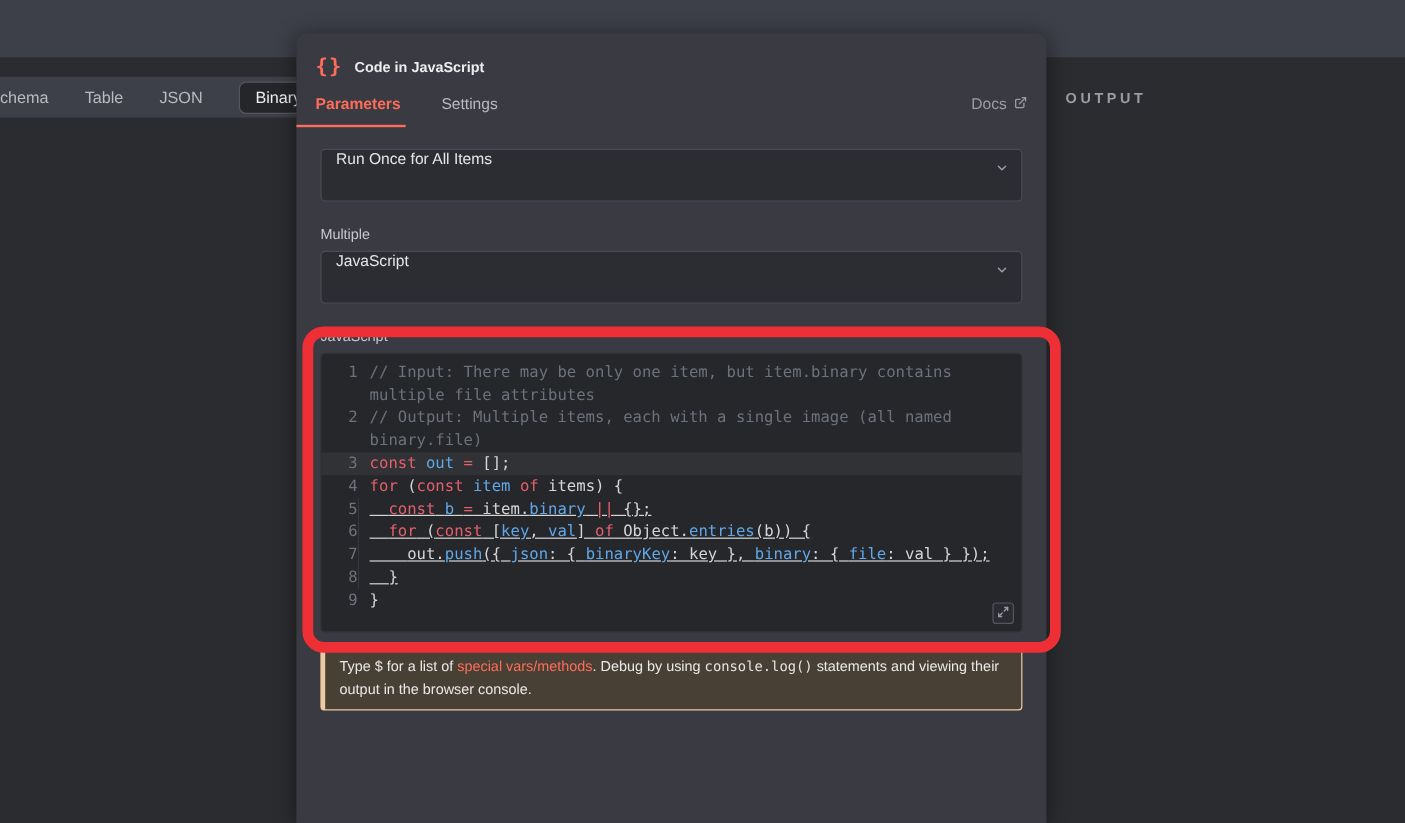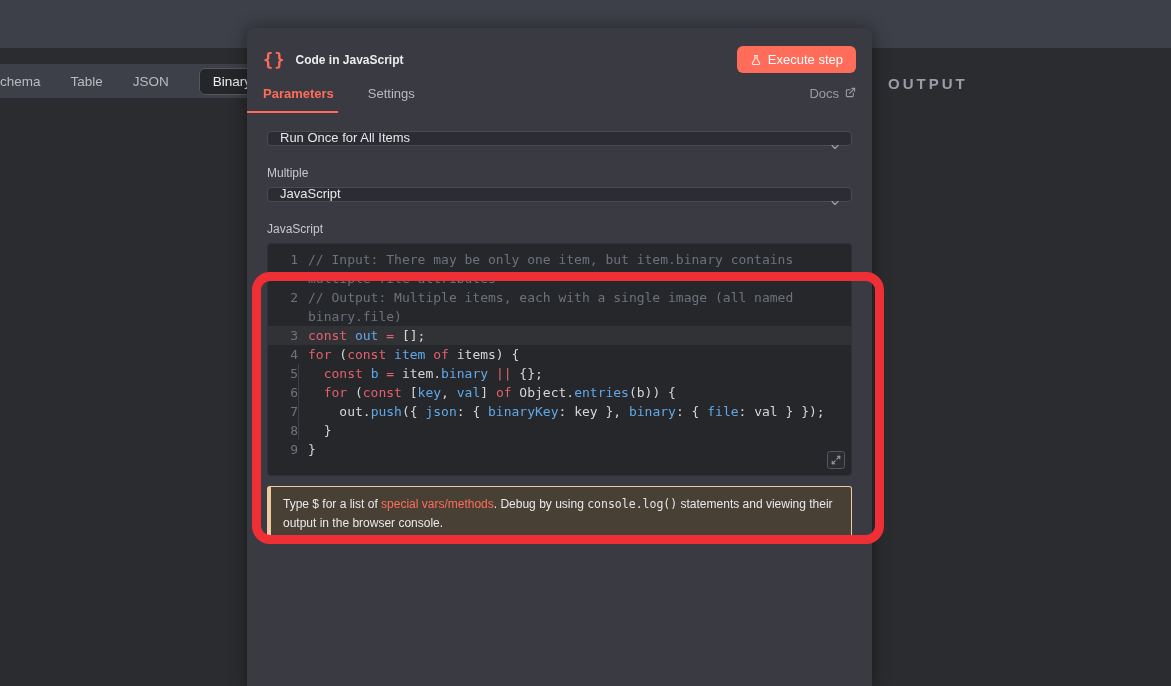--- a/index.html
+++ b/index.html
@@ -25,21 +25,21 @@
   
   .left-panel{position:absolute;top:48px;left:0;width:247px;bottom:0;background:#2b2c2f;}
   .io-tabs{position:absolute;top:16px;left:0;right:0;height:34px;background:#3e4049;
     display:flex;align-items:center;gap:30px;font-size:13.5px;color:#b9bbc1;}
   .io-tab{white-space:nowrap;cursor:default;}
   .io-tab.first{margin-left:-9px;}
   .io-tab.active{background:#25262a;border:1px solid #56575d;border-radius:6px;
     padding:5px 13px;color:#edeef0;}
   
   .right-panel{position:absolute;top:48px;left:872px;right:0;bottom:0;background:#2b2c2f;}
-  .output-title{position:absolute;top:27px;left:16px;font-size:15px;font-weight:700;
+  .output-title{position:absolute;top:27px;left:16px;font-size:12px;font-weight:700;
     letter-spacing:3px;color:#9a9da6;}
   
   .modal{position:absolute;left:247px;top:28px;width:625px;height:658px;background:#3a3b42;
     border-radius:8px 8px 0 0;box-shadow:0 2px 18px rgba(0,0,0,.45);}
   .modal-header{display:flex;align-items:center;padding:18px 16px 0 16px;}
   .code-braces-icon{color:var(--accent);font-family:"DejaVu Sans Mono",monospace;
     font-weight:700;font-size:17px;letter-spacing:1px;}
   .modal-title{color:#ebedef;font-size:12px;font-weight:600;margin-left:10px;}
   .execute-btn{margin-left:auto;background:var(--accent);color:#fff;font-size:13px;
     padding:6px 13px;border-radius:6px;display:flex;gap:6px;align-items:center;
@@ -47,34 +47,34 @@
   .execute-btn svg{display:block}
   .modal-tabs{display:flex;align-items:flex-start;padding:0 16px;margin-top:13px;}
   .tab{font-size:13px;padding-bottom:10px;cursor:pointer;}
   .tab.param{color:var(--accent);margin-left:-16px;padding-left:16px;padding-right:4px;
     border-bottom:2px solid var(--accent);font-weight:600;}
   .tab.settings{color:#b8bac0;margin-left:30px;}
   .docs-link{margin-left:auto;color:#9a9da5;font-size:13px;padding-bottom:10px;
     display:flex;gap:6px;align-items:center;cursor:pointer;}
   .modal-body{padding:18px 20px 0 20px;}
   .field-label{font-size:12px;color:#c6c8ce;margin-bottom:7px;}
-  .select{height:15px;background:#2c2d32;border:1px solid #4a4b52;border-radius:4px;
-    display:flex;align-items:flex-end;padding:0 12px;color:#e4e6e9;font-size:13px;
+  .select{height:44px;background:#2c2d32;border:1px solid #4a4b52;border-radius:4px;
+    display:flex;align-items:flex-start;padding:0 12px;color:#e4e6e9;font-size:13px;
     margin-bottom:20px;position:relative;cursor:pointer;}
   .select .chev{position:absolute;right:10px;top:9px;}
   
   .editor{background:#26272b;border:1px solid #303137;border-radius:4px;
     padding:6px 0 16px 0;position:relative;
     font-family:"DejaVu Sans Mono",monospace;font-size:13px;line-height:19px;}
   .row{display:flex;}
   .row.active{background:rgba(255,255,255,0.055);}
   .gutter{flex:0 0 30px;width:30px;text-align:right;color:#6d737c;user-select:none;}
   .code{flex:1;padding-left:10px;white-space:pre-wrap;
     word-break:break-word;color:var(--syn-p);}
-  .code.guide{box-shadow:inset 1px 0 0 #3b3e45;}
+  .code.guide{box-shadow:inset 1px 0 0 #3b3e45;text-decoration:underline;}
   .tk-k{color:var(--syn-k)}
   .tk-v{color:var(--syn-v)}
   .tk-c{color:var(--syn-c)}
   .tk-p{color:var(--syn-p)}
   .expand-btn{position:absolute;right:6px;bottom:6px;width:18px;height:18px;
     border:1px solid #55565c;border-radius:3px;background:#2b2c31;display:flex;
     align-items:center;justify-content:center;cursor:pointer;color:#9a9da5;}
   
   .hint{margin-top:10px;background:var(--hint-bg);border:1px solid var(--hint-border);
     border-left:4px solid var(--hint-border);border-radius:3px;padding:8px 12px;
@@ -101,29 +101,20 @@
 
 <div class="right-panel">
   <div class="output-title">OUTPUT</div>
 </div>
 
 <div class="modal">
 
   <div class="modal-header">
     <span class="code-braces-icon">{}</span>
     <span class="modal-title">Code in JavaScript</span>
-    <button class="execute-btn">
-      <span>
-          <svg width="12" height="12" viewBox="0 0 24 24" fill="none" stroke="#ffe9e4" stroke-width="2.4" stroke-linecap="round" stroke-linejoin="round">
-            <path d="M9 3h6"></path>
-            <path d="M10 3v6l-5 9a2 2 0 0 0 1.8 3h10.4a2 2 0 0 0 1.8-3l-5-9V3"></path>
-          </svg>
-        </span>
-      <span>Execute step</span>
-    </button>
   </div>
 
   <div class="modal-tabs">
     <span class="tab param">Parameters</span>
     <span class="tab settings">Settings</span>
     <span class="docs-link">
       <span>Docs</span>
       <span><svg width="11" height="11" viewBox="0 0 24 24" fill="none" stroke="#9a9da5" stroke-width="2.4" stroke-linecap="round" stroke-linejoin="round">
             <path d="M18 13v6a2 2 0 0 1-2 2H5a2 2 0 0 1-2-2V8a2 2 0 0 1 2-2h6"></path>
             <path d="M15 3h6v6"></path>

